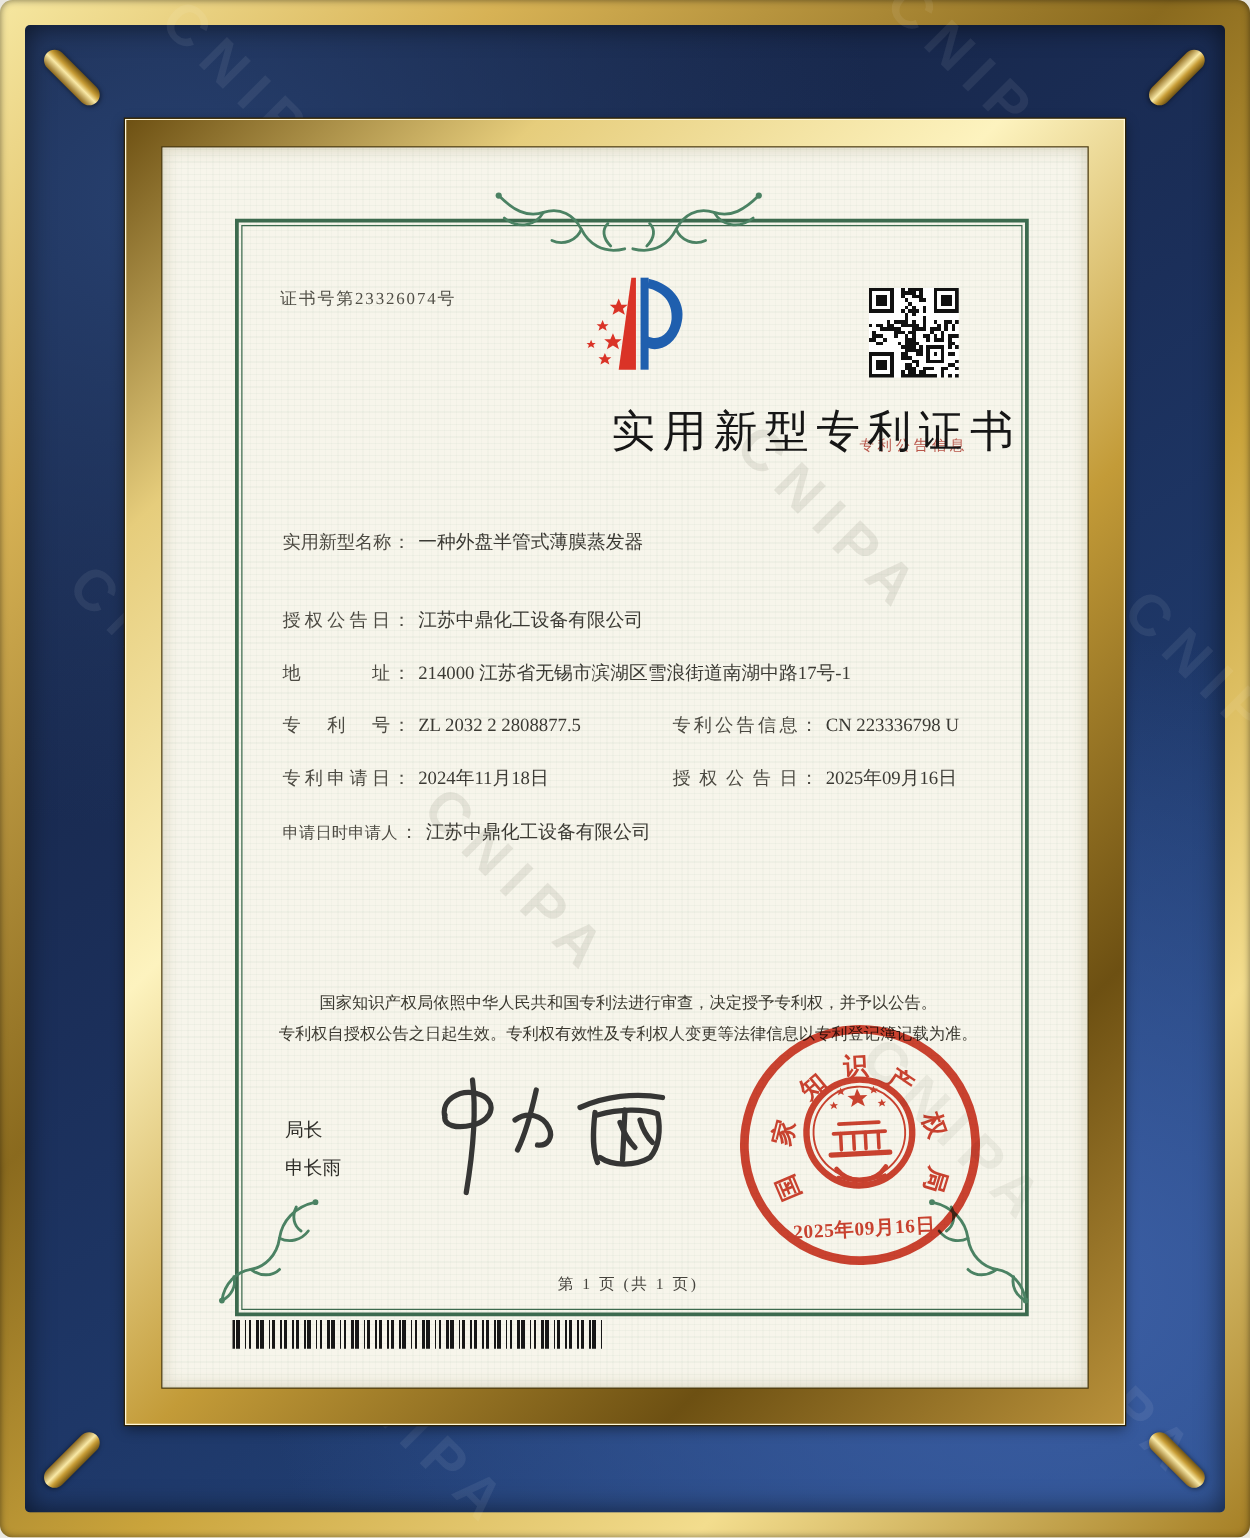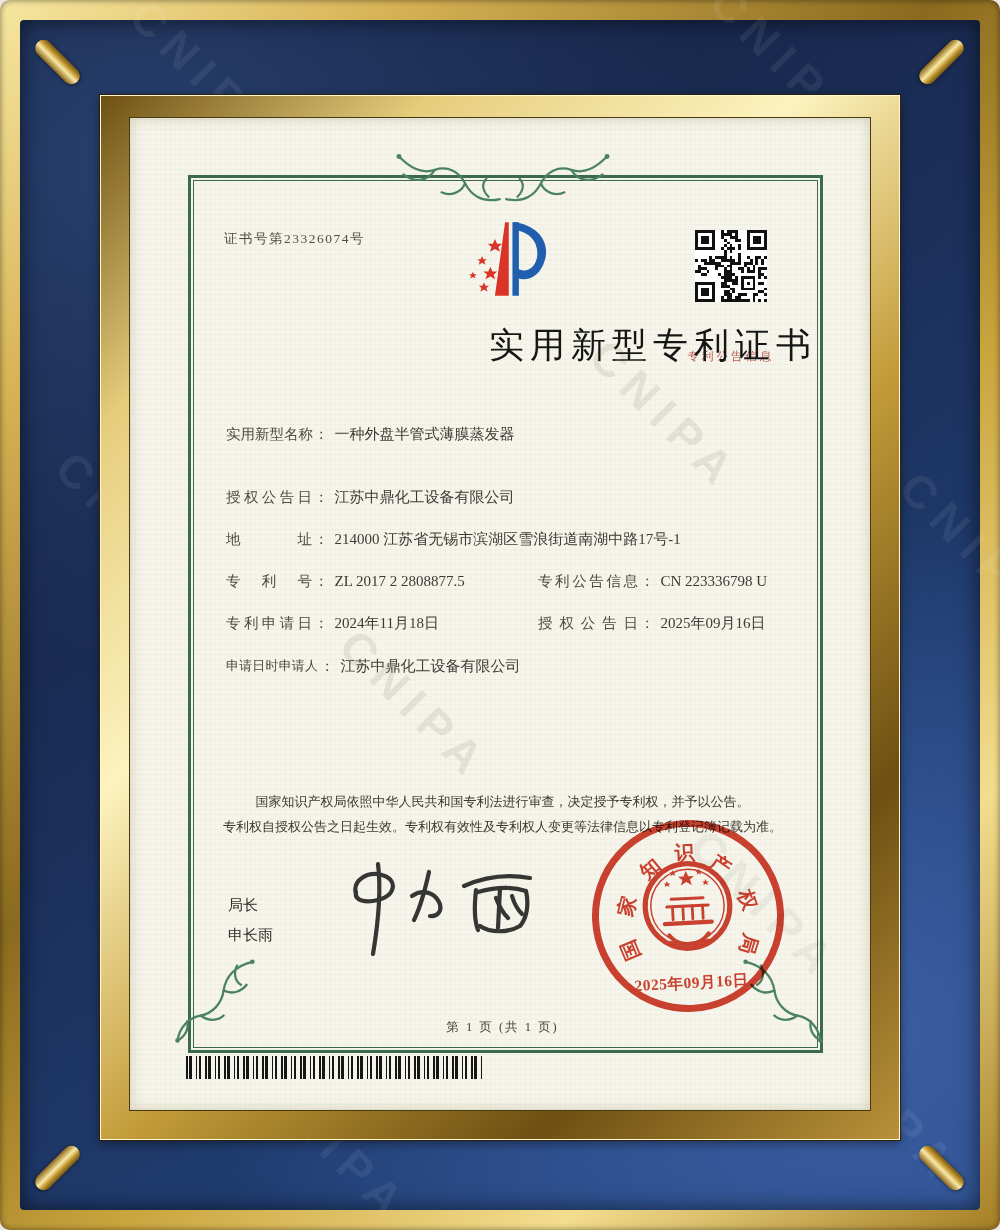--- a/index.html
+++ b/index.html
@@ -167,21 +167,21 @@
       <div class="frow">
         <span class="flabel">实用新型名称</span><span class="colon">：</span><span class="fvalue">一种外盘半管式薄膜蒸发器</span>
       </div>
       <div class="frow" style="margin-top:43px">
         <span class="flabel">授权公告日</span><span class="colon">：</span><span class="fvalue">江苏中鼎化工设备有限公司</span>
       </div>
       <div class="frow" style="margin-top:22px">
         <span class="flabel">地址</span><span class="colon">：</span><span class="fvalue">214000 江苏省无锡市滨湖区雪浪街道南湖中路17号-1</span>
       </div>
       <div class="frow" style="margin-top:22px">
-        <span class="flabel">专利号</span><span class="colon">：</span><span class="fvalue">ZL 2017 2 2808877.5</span>
+        <span class="flabel">专利号</span><span class="colon">：</span><span class="fvalue">ZL 2032 2 2808877.5</span>
         <span class="col2">
           <span class="flabel2">专利公告信息</span><span class="colon">：</span><span class="fvalue">CN 223336798 U</span>
         </span>
       </div>
       <div class="frow" style="margin-top:22px">
         <span class="flabel">专利申请日</span><span class="colon">：</span><span class="fvalue">2024年11月18日</span>
         <span class="col2">
           <span class="flabel2">授权公告日</span><span class="colon">：</span><span class="fvalue">2025年09月16日</span>
         </span>
       </div>

